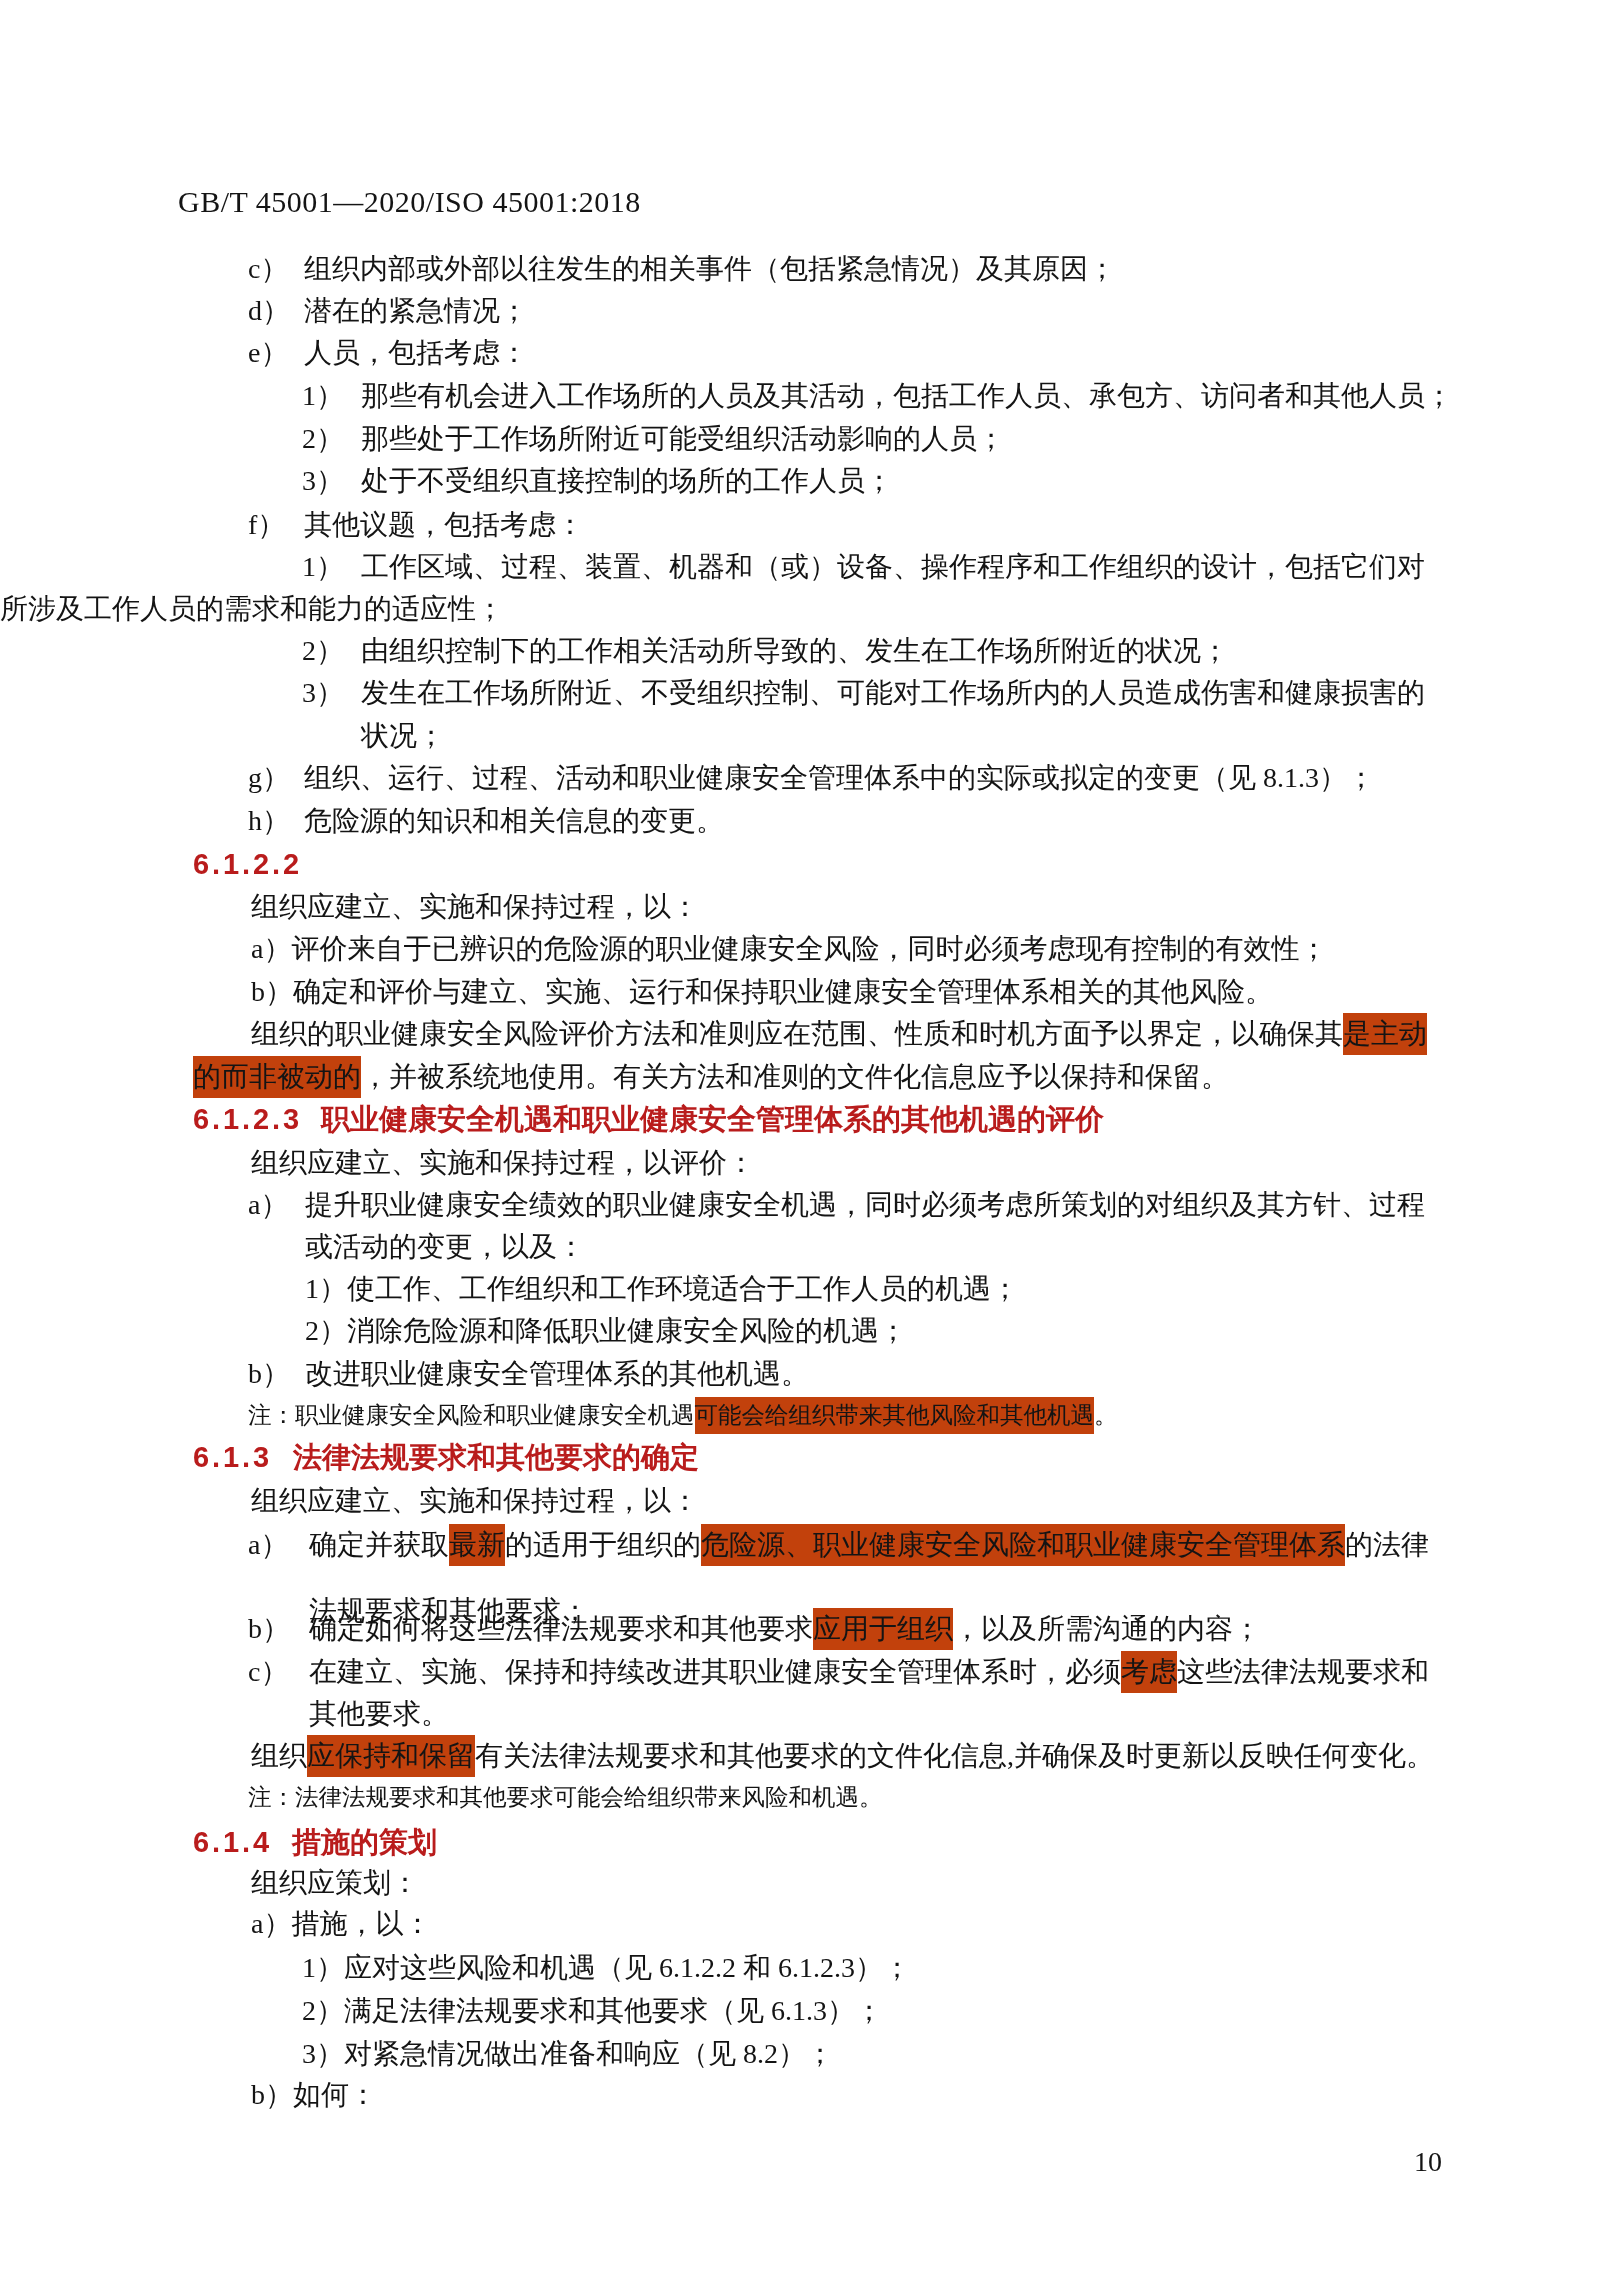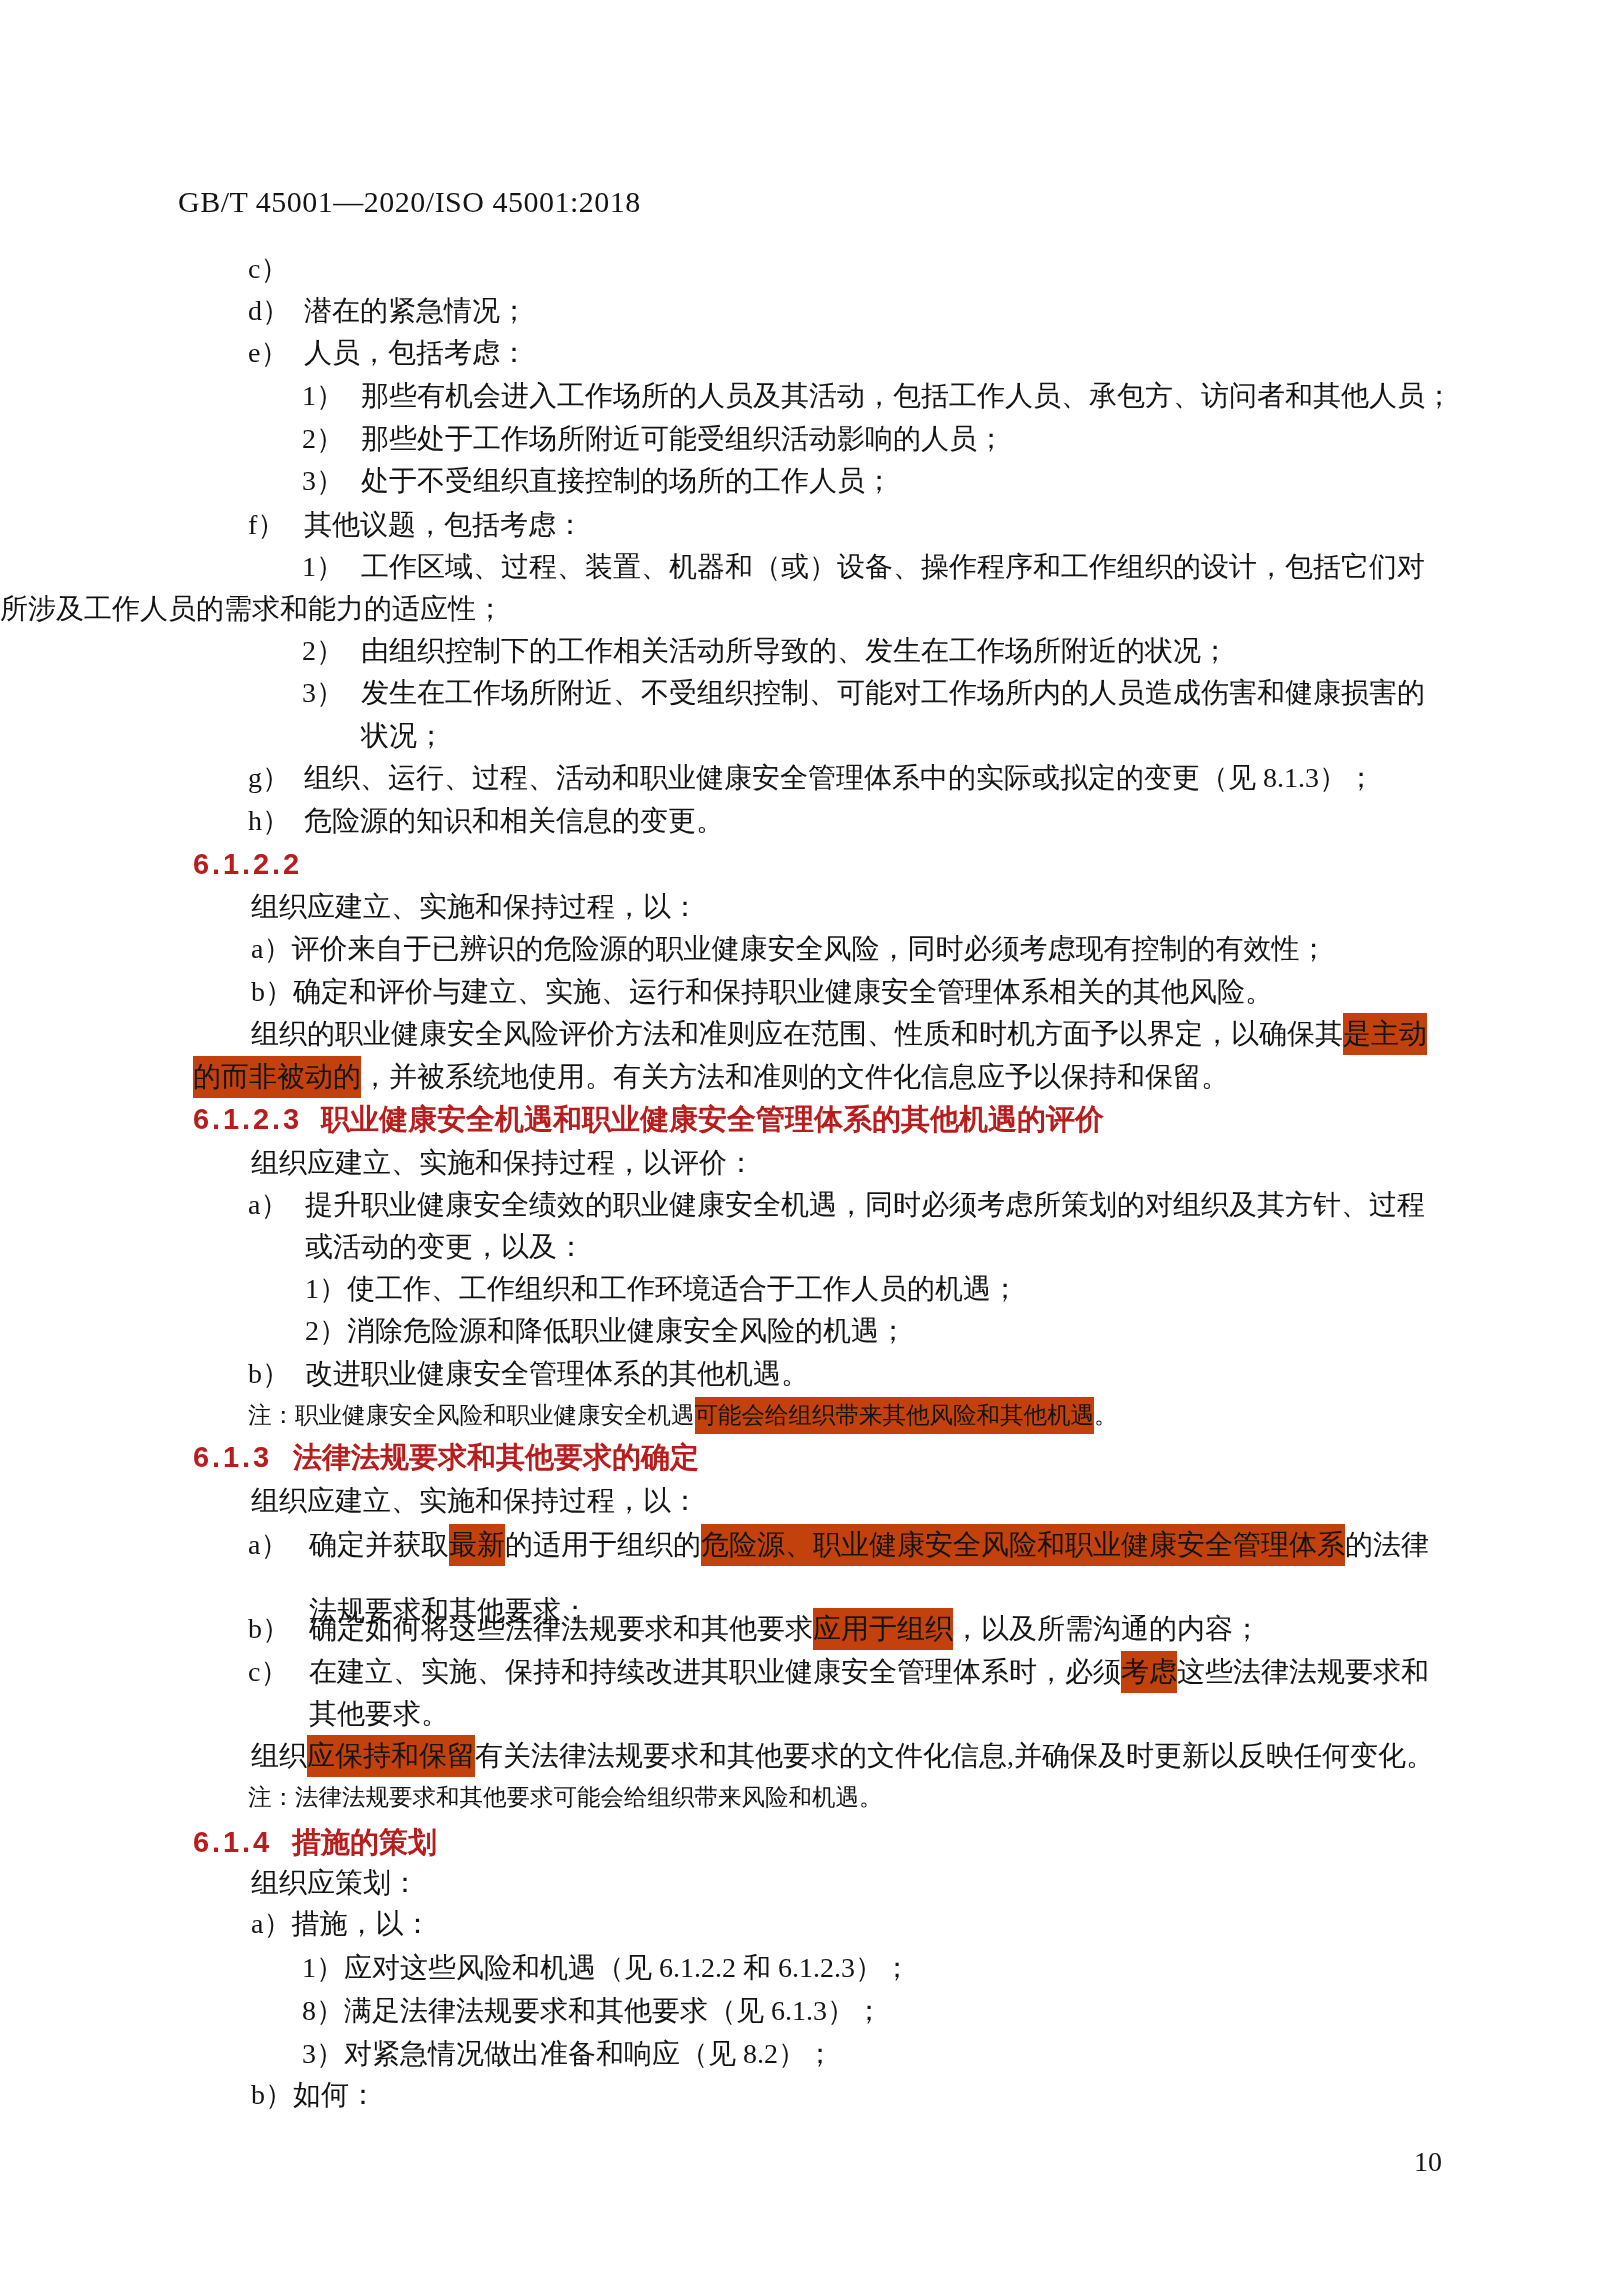--- a/index.html
+++ b/index.html
@@ -29,21 +29,21 @@
   .page-number {
     position:absolute; left:1414px; top:2146px; font-size:28px;
   }
 </style>
 </head>
 <body>
 
 <div class="page">
   <div class="page-header">GB/T 45001—2020/ISO 45001:2018</div>
   <div id="doc-body">
-      <div class="line body" style="top: 247px;"><span class="lbl" style="left: 248px;">c）</span></div>
+      <div class="line body" style="top: 247px;"><span class="lbl" style="left: 248px;">c）</span><span class="txt" style="margin-left: 304px;"><span>组织内部或外部以往发生的相关事件（包括紧急情况）及其原因；</span></span></div>
       <div class="line body" style="top: 289px;"><span class="lbl" style="left: 248px;">d）</span><span class="txt" style="margin-left: 304px;"><span>潜在的紧急情况；</span></span></div>
       <div class="line body" style="top: 331px;"><span class="lbl" style="left: 248px;">e）</span><span class="txt" style="margin-left: 304px;"><span>人员，包括考虑：</span></span></div>
       <div class="line body" style="top: 374px;"><span class="lbl" style="left: 302px;">1）</span><span class="txt" style="margin-left: 361px;"><span>那些有机会进入工作场所的人员及其活动，包括工作人员、承包方、访问者和其他人员；</span></span></div>
       <div class="line body" style="top: 417px;"><span class="lbl" style="left: 302px;">2）</span><span class="txt" style="margin-left: 361px;"><span>那些处于工作场所附近可能受组织活动影响的人员；</span></span></div>
       <div class="line body" style="top: 459px;"><span class="lbl" style="left: 302px;">3）</span><span class="txt" style="margin-left: 361px;"><span>处于不受组织直接控制的场所的工作人员；</span></span></div>
       <div class="line body" style="top: 503px;"><span class="lbl" style="left: 248px;">f）</span><span class="txt" style="margin-left: 304px;"><span>其他议题，包括考虑：</span></span></div>
       <div class="line body" style="top: 545px;"><span class="lbl" style="left: 302px;">1）</span><span class="txt" style="margin-left: 361px;"><span>工作区域、过程、装置、机器和（或）设备、操作程序和工作组织的设计，包括它们对</span></span></div>
       <div class="line body" style="top: 587px;"><span class="txt" style=" font-family: Liberation Mono, monospace;"><span>所涉及工作人员的需求和能力的适应性；</span></span></div>
       <div class="line body" style="top: 629px;"><span class="lbl" style="left: 302px;">2）</span><span class="txt" style="margin-left: 361px;"><span>由组织控制下的工作相关活动所导致的、发生在工作场所附近的状况；</span></span></div>
       <div class="line body" style="top: 671px;"><span class="lbl" style="left: 302px;">3）</span><span class="txt" style="margin-left: 361px;"><span>发生在工作场所附近、不受组织控制、可能对工作场所内的人员造成伤害和健康损害的</span></span></div>
@@ -70,19 +70,19 @@
       <div class="line body" style="top: 1565px;"><span class="txt" style="margin-left: 309px; margin-top: 24px;"><span>法规要求和其他要求；</span></span></div>
       <div class="line body" style="top: 1607px;"><span class="lbl" style="left: 248px;">b）</span><span class="txt" style="margin-left: 309px;"><span>确定如何将这些法律法规要求和其他要求</span><span class="hl">应用于组织</span><span>，以及所需沟通的内容；</span></span></div>
       <div class="line body" style="top: 1650px;"><span class="lbl" style="left: 248px;">c）</span><span class="txt" style="margin-left: 309px;"><span>在建立、实施、保持和持续改进其职业健康安全管理体系时，必须</span><span class="hl">考虑</span><span>这些法律法规要求和</span></span></div>
       <div class="line body" style="top: 1692px;"><span class="txt" style="margin-left: 309px;"><span>其他要求。</span></span></div>
       <div class="line body" style="top: 1734px;"><span class="txt" style="margin-left: 251px;"><span>组织</span><span class="hl">应保持和保留</span><span>有关法律法规要求和其他要求的文件化信息,并确保及时更新以反映任何变化。</span></span></div>
       <div class="line note" style="top: 1776px;"><span class="txt" style="margin-left: 248px;"><span>注：法律法规要求和其他要求可能会给组织带来风险和机遇。</span></span></div>
       <div class="line heading" style="top: 1821px;"><span class="lbl" style="left: 193px;">6.1.4</span><span class="txt" style="margin-left: 292px;"><span>措施的策划</span></span></div>
       <div class="line body" style="top: 1861px;"><span class="txt" style="margin-left: 251px;"><span>组织应策划：</span></span></div>
       <div class="line body" style="top: 1902px;"><span class="txt" style="margin-left: 251px;"><span>a）措施，以：</span></span></div>
       <div class="line body" style="top: 1946px;"><span class="txt" style="margin-left: 302px;"><span>1）应对这些风险和机遇（见 6.1.2.2 和 6.1.2.3）；</span></span></div>
-      <div class="line body" style="top: 1989px;"><span class="txt" style="margin-left: 302px;"><span>8）满足法律法规要求和其他要求（见 6.1.3）；</span></span></div>
+      <div class="line body" style="top: 1989px;"><span class="txt" style="margin-left: 302px;"><span>2）满足法律法规要求和其他要求（见 6.1.3）；</span></span></div>
       <div class="line body" style="top: 2032px;"><span class="txt" style="margin-left: 302px;"><span>3）对紧急情况做出准备和响应（见 8.2）；</span></span></div>
       <div class="line body" style="top: 2073px;"><span class="txt" style="margin-left: 251px;"><span>b）如何：</span></span></div>
     </div>
   <div class="page-number">10</div>
 </div>
 
 
 </body></html>

